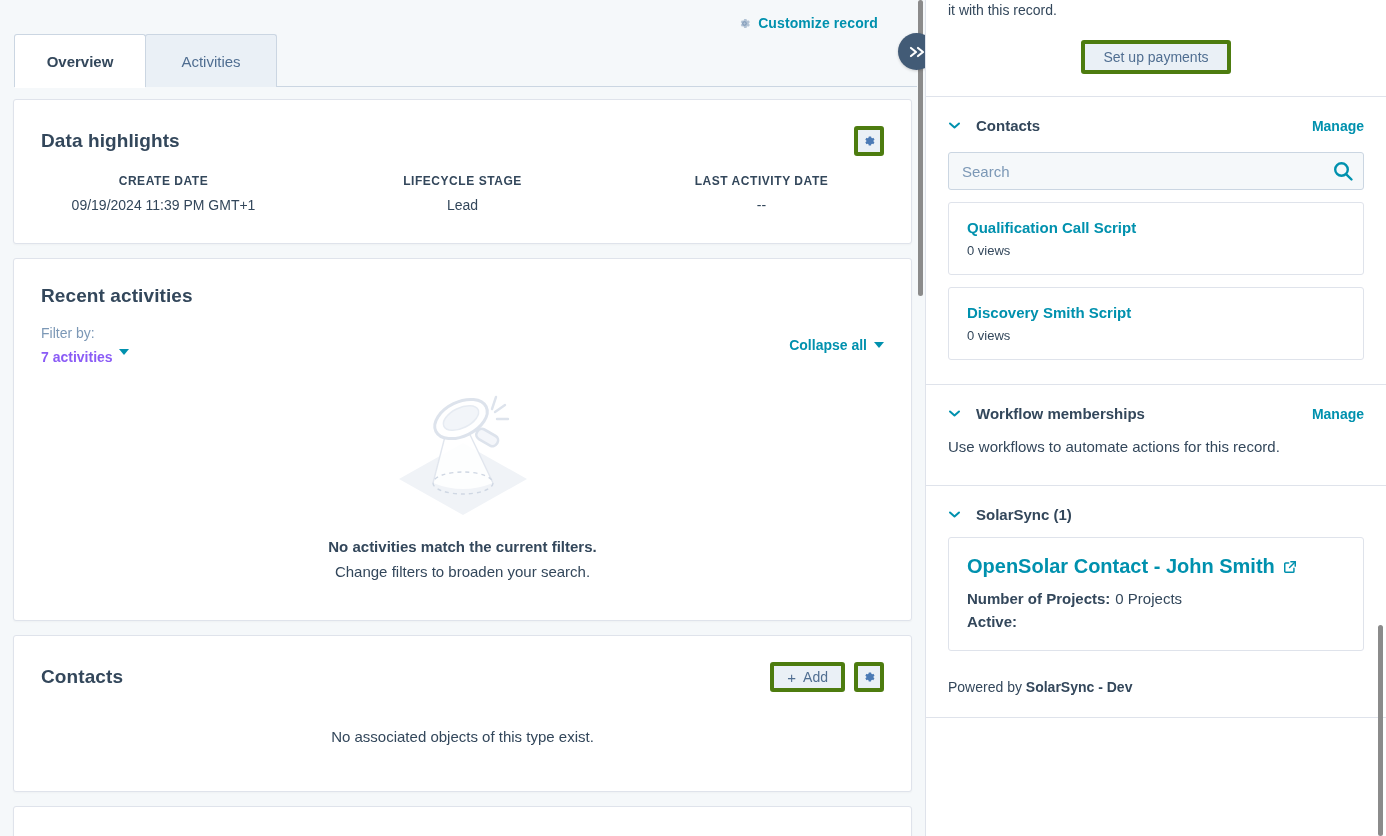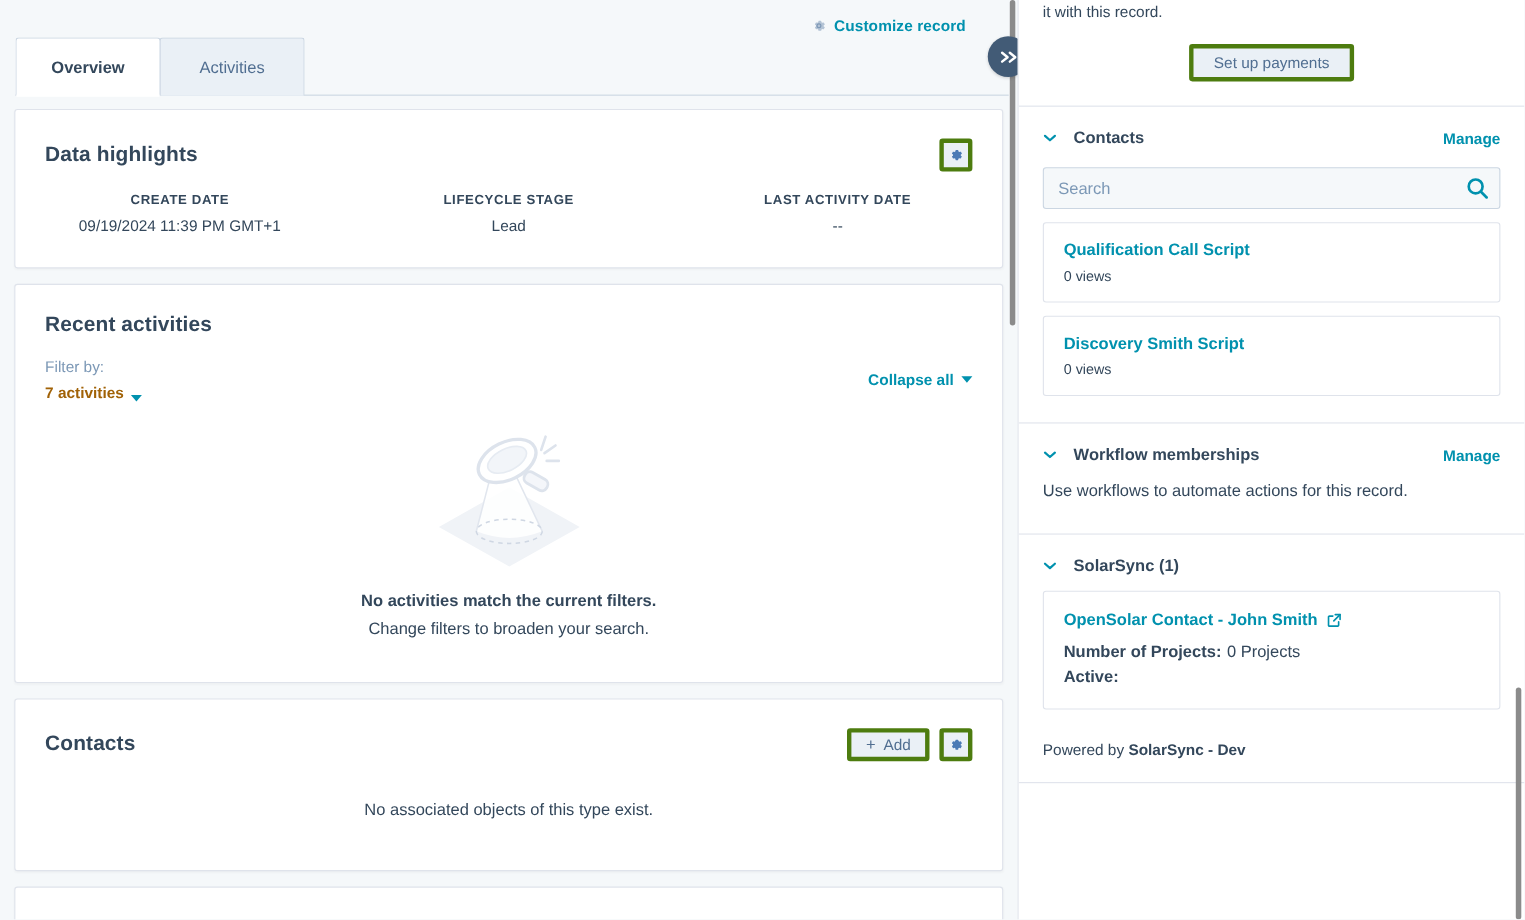--- a/index.html
+++ b/index.html
@@ -114,22 +114,22 @@
   .hl-value { font-size: 14px; color: #33475b; }
 
   
   .filter-row {
     display:flex; align-items:center; justify-content: space-between;
     padding: 12px 27px 0 27px;
   }
   .filter-left { display:flex; align-items:baseline; gap: 8px; flex-direction: column; }
   .filter-by-label { font-size: 14px; color:#7c98b6; }
   .filter-value {
-    font-size: 14px; font-weight: bold; color:#a16207; cursor:pointer;
-    display:inline-flex; align-items:flex-end; gap: 6px;
+    font-size: 14px; font-weight: bold; color:#8b5cf6; cursor:pointer;
+    display:inline-flex; align-items:flex-start; gap: 6px;
   }
   .caret-down {
     width: 0; height: 0;
     border-left: 5px solid transparent; border-right: 5px solid transparent;
     border-top: 6px solid #0091ae;
     display:inline-block;
   }
   .collapse-all {
     font-size: 14px; font-weight: bold; color:#0091ae; cursor:pointer;
     display:inline-flex; align-items:center; gap: 7px;
@@ -223,21 +223,21 @@
   .pb-views { font-size: 13px; color:#33475b; }
 
   .rs-body-text { padding: 16px 22px 0 22px; font-size: 15px; color:#33475b; }
 
   .ss-card {
     margin: 14px 22px 0 22px;
     border: 1px solid #dfe3eb; border-radius: 3px;
     padding: 17px 18px 20px 18px;
   }
   .ss-link {
-    font-size: 15px; font-weight: bold; color:#0091ae;
+    font-size: 20px; font-weight: bold; color:#0091ae;
     display:inline-flex; align-items:center; gap: 8px; cursor:pointer;
     margin-bottom: 12px;
   }
   .ext-icon { width: 14px; height: 14px; display:inline-block; color:#0091ae; }
   .ext-icon svg { display:block; width:100%; height:100%; }
   .ss-row { font-size: 15px; color:#33475b; margin-bottom: 6px; }
   .ss-row b { font-weight: bold; }
   .ss-row .val { font-weight: normal; color:#33475b; margin-left: 5px; }
 
   .powered {

